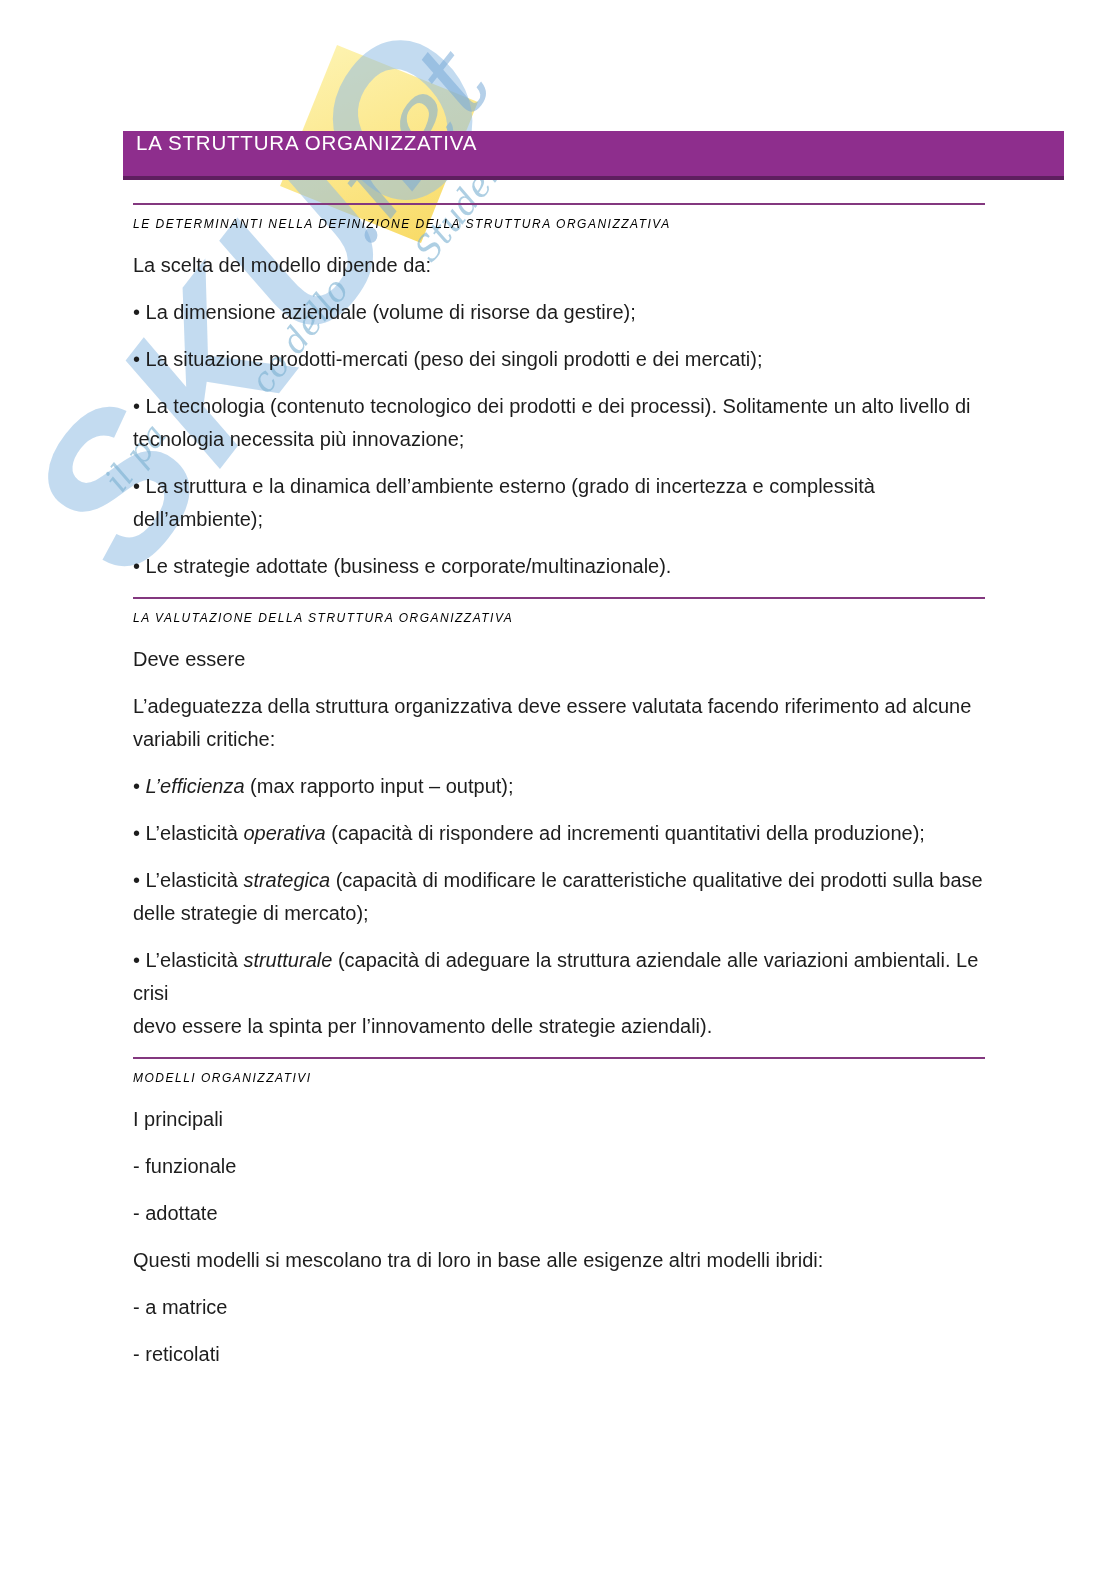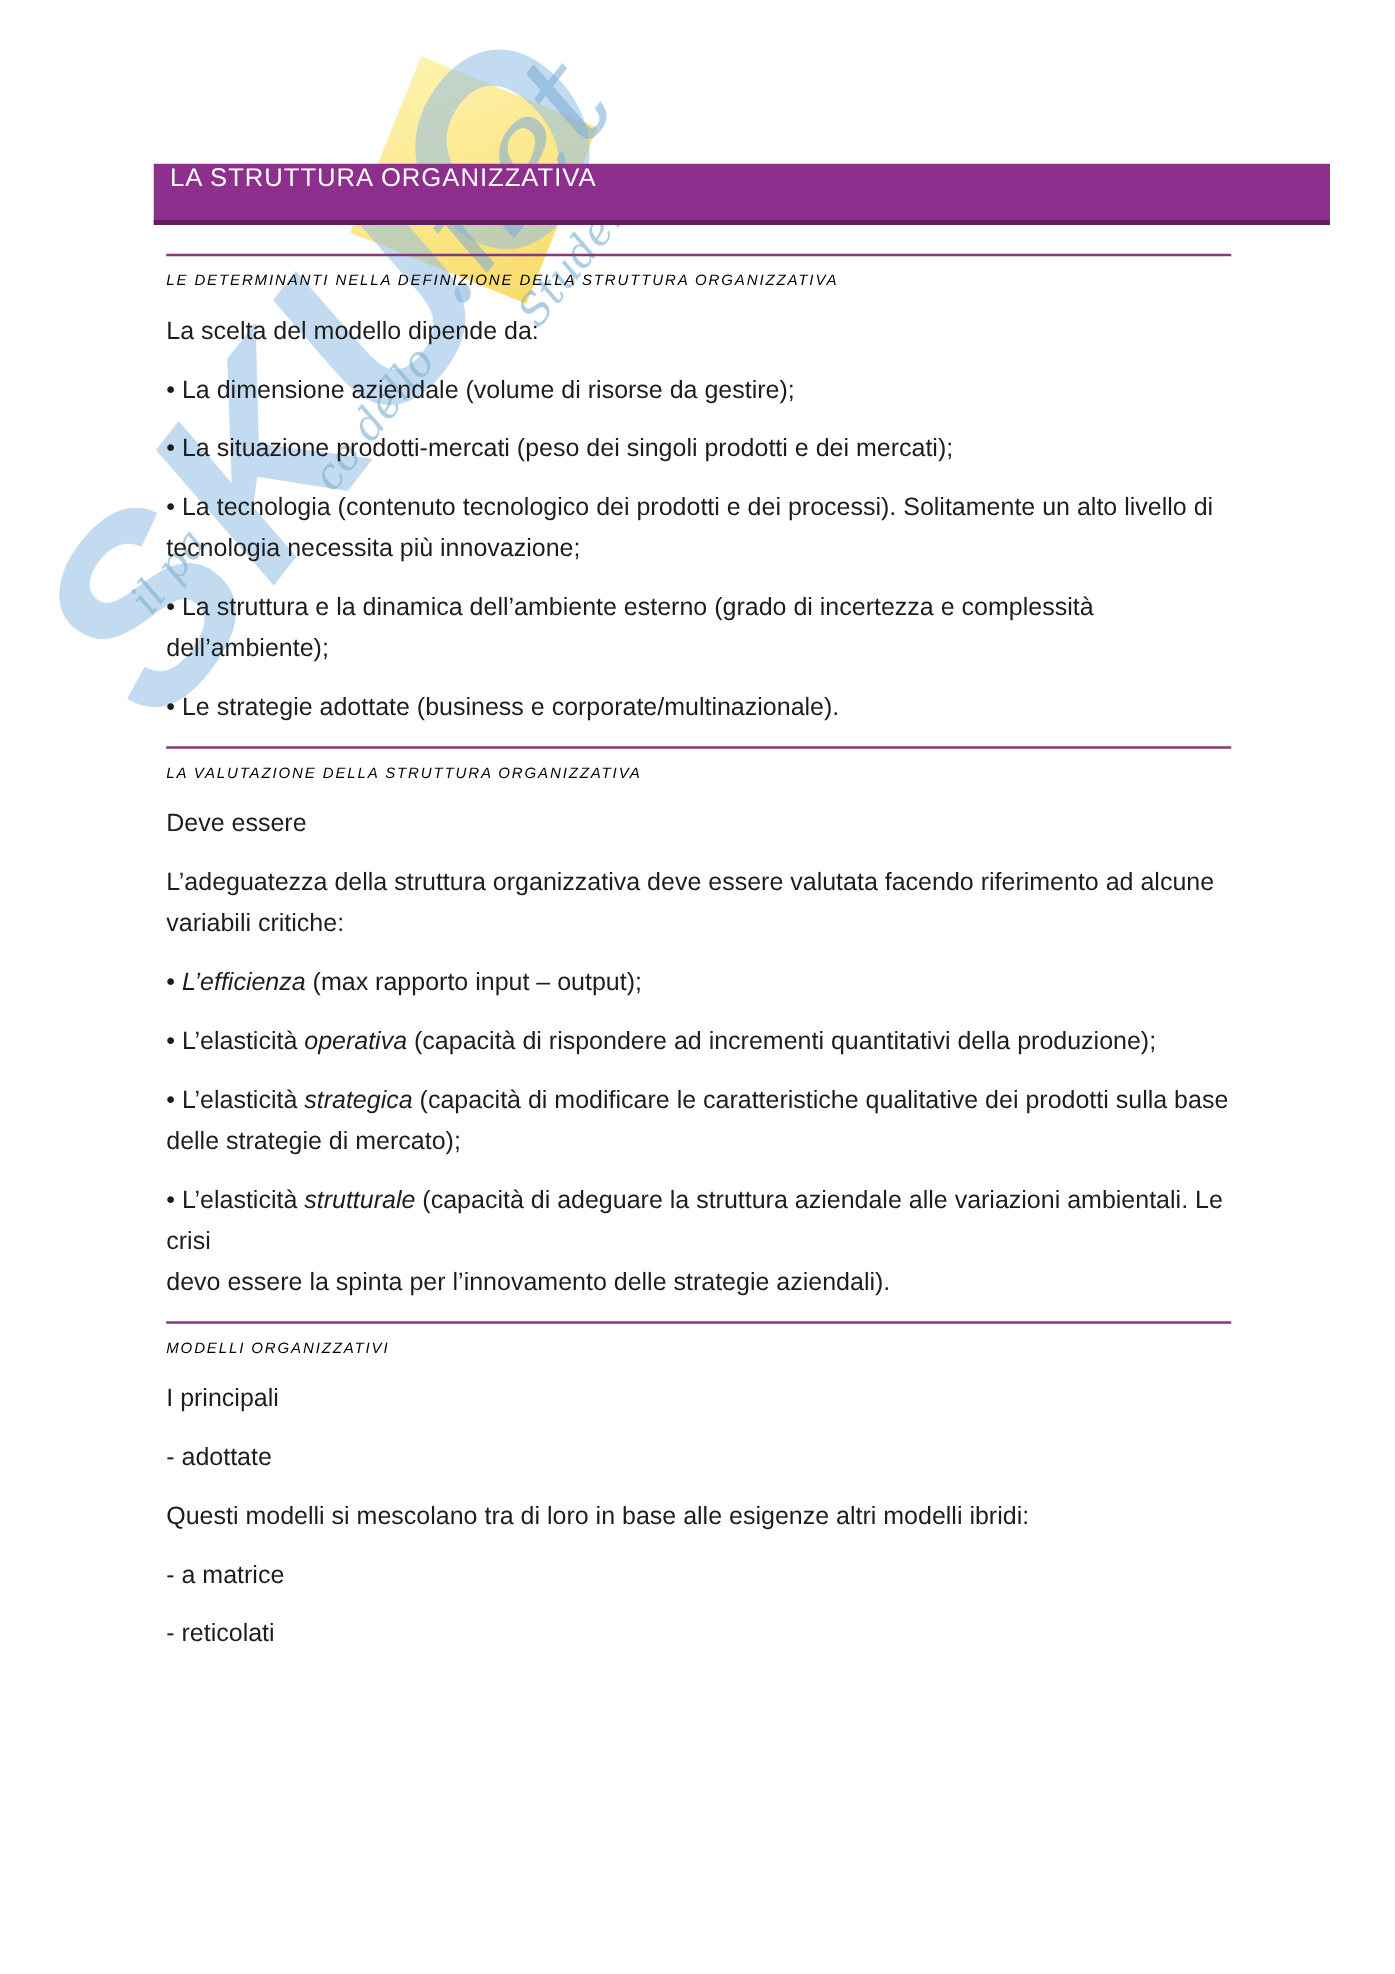--- a/index.html
+++ b/index.html
@@ -122,20 +122,21 @@
         <p class="para"><span>• </span><span class="it">L’efficienza</span><span> (max rapporto input – output);</span></p>
         <p class="para"><span>• L’elasticità </span><span class="it">operativa</span><span> (capacità di rispondere ad incrementi quantitativi della produzione);</span></p>
         <p class="para"><span>• L’elasticità </span><span class="it">strategica</span><span> (capacità di modificare le caratteristiche qualitative dei prodotti sulla base</span><span class="l2">delle strategie di mercato);</span></p>
         <p class="para"><span>• L’elasticità </span><span class="it">strutturale</span><span> (capacità di adeguare la struttura aziendale alle variazioni ambientali. Le crisi</span><span class="l2">devo essere la spinta per l’innovamento delle strategie aziendali).</span></p>
       </section>
 
       <section>
         <div class="rule"></div>
         <h2 class="sec">MODELLI ORGANIZZATIVI</h2>
         <p class="para">I principali</p>
+        <p class="para">- funzionale</p>
         <p class="para">- adottate</p>
         <p class="para">Questi modelli si mescolano tra di loro in base alle esigenze altri modelli ibridi:</p>
         <p class="para">- a matrice</p>
         <p class="para">- reticolati</p>
       </section>
 
     </div>
   </div>
 </div>
 

